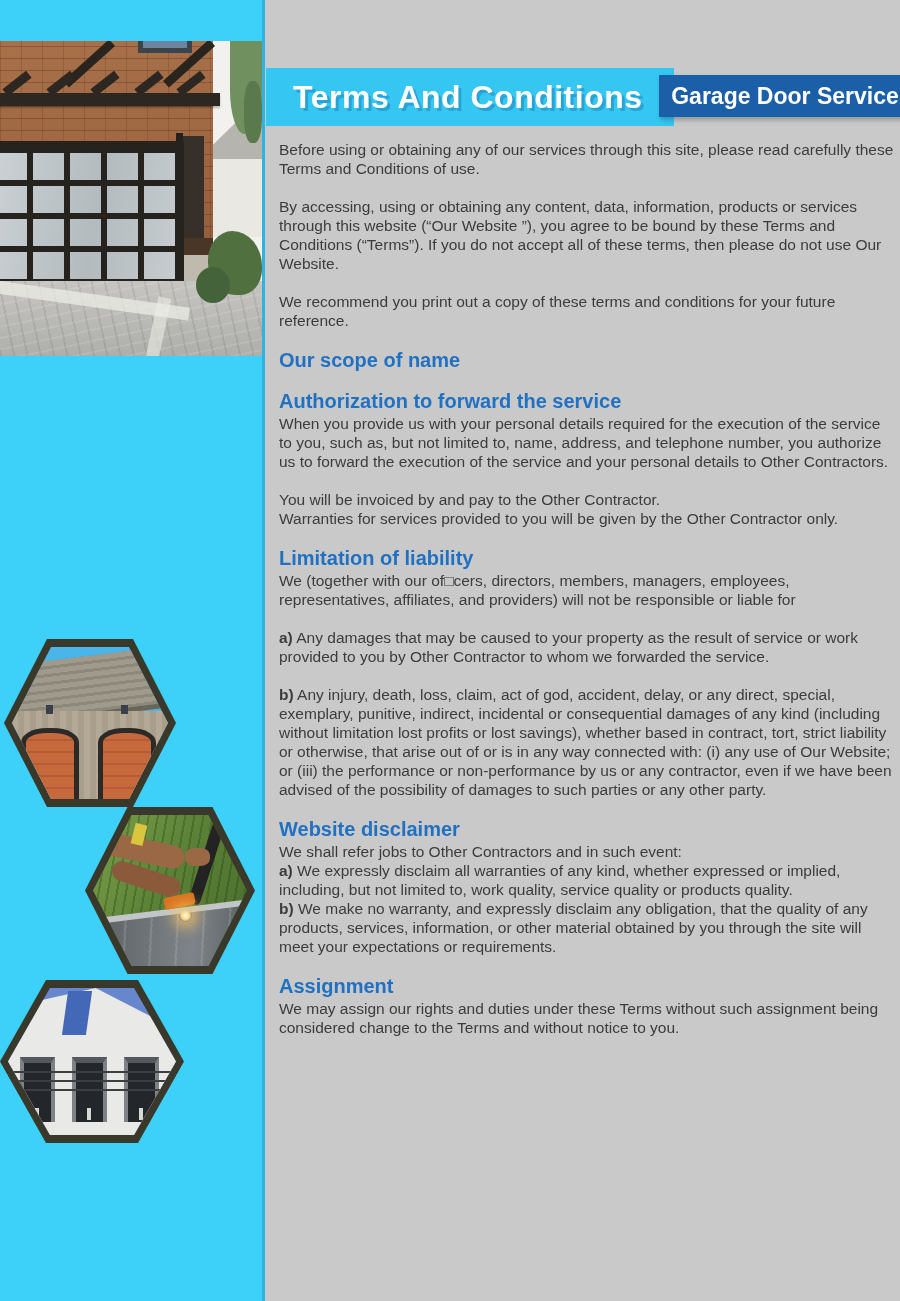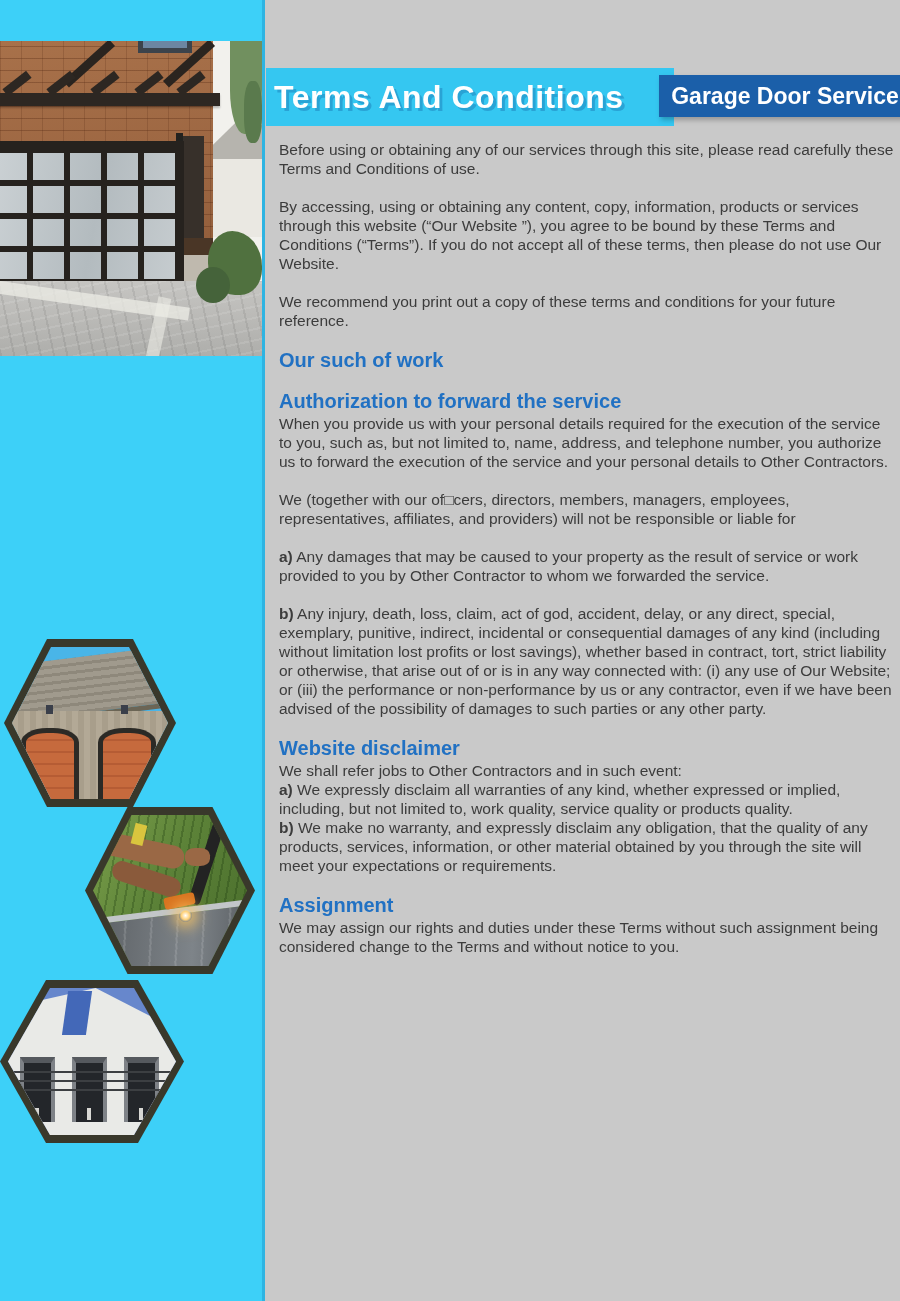--- a/index.html
+++ b/index.html
@@ -98,21 +98,21 @@
   .hex3 .k1{left:7%}.hex3 .k2{left:38%}.hex3 .k3{left:69%}
   .hex3 .hx-rail { left:0; width:100%; height:2px; background:#3C3F42; }
   .hex3 .ra{bottom:30%}.hex3 .rb{bottom:36%}.hex3 .rc{bottom:42%}
   .hex3 .hx-bumper { bottom:10%; width:4px; height:12px; background:#D8D8D4; }
   .hex3 .m1{left:16%}.hex3 .m2{left:47%}.hex3 .m3{left:78%}
 
   
   .content { position:absolute; left:262px; top:0; width:638px; height:1301px; background:#C9C9C9;
     border-left:3px solid #2EB4E2; }
   .banner-light { position:absolute; left:1px; top:68px; width:408px; height:58px; background:#35C7F1;
-    display:flex; align-items:center; padding-left:8px; }
+    display:flex; align-items:center; padding-left:27px; }
   .title { font-size:32px; font-weight:bold; color:#FFFFFF; letter-spacing:.5px; white-space:nowrap;
     text-shadow:3px 3px 0 rgba(27,120,180,.45); }
   .banner-dark { position:absolute; left:394px; top:75px; width:252px; height:42px; background:#1B5FA9;
     display:flex; align-items:center; justify-content:center; box-shadow:2px 3px 5px rgba(0,0,0,.25); }
   .brand { font-size:23px; font-weight:bold; color:#FFFFFF; white-space:nowrap; }
 
   .text-col { position:absolute; left:14px; top:140px; width:616px; color:#3C3C3C;
     font-size:15.5px; line-height:19px; }
   .block { margin-top:19px; }
   .text-col > .block:first-child { margin-top:0; }
@@ -201,33 +201,36 @@
   <div class="banner-light">
     <span class="title">Terms And Conditions</span>
   </div>
   <div class="banner-dark">
     <span class="brand">Garage Door Service</span>
   </div>
 
   <div class="text-col">
 
     <p class="block">Before using or obtaining any of our services through this site, please read carefully these Terms and Conditions of use.</p>
-    <p class="block">By accessing, using or obtaining any content, copy, information, products or services through this website (“Our Website ”), you agree to be bound by these Terms and Conditions (“Terms”). If you do not accept all of these terms, then please do not use Our Website.</p>
+    <p class="block">By accessing, using or obtaining any content, data, information, products or services through this website (“Our Website ”), you agree to be bound by these Terms and Conditions (“Terms”). If you do not accept all of these terms, then please do not use Our Website.</p>
     <p class="block">We recommend you print out a copy of these terms and conditions for your future reference.</p>
 
-    <h2 class="sec-h">Our such of work</h2>
+    <h2 class="sec-h">Our scope of name</h2>
 
     <h2 class="sec-h">Authorization to forward the service</h2>
     <div class="block">
       <div class="line"><b></b><span>When you provide us with your personal details required for the execution of the service to you, such as, but not limited to, name, address, and telephone number, you authorize us to forward the execution of the service and your personal details to Other Contractors.</span></div>
     </div>
 
     <div class="block">
-    </div>
-
+      <div class="line"><b></b><span>You will be invoiced by and pay to the Other Contractor.</span></div>
+      <div class="line"><b></b><span>Warranties for services provided to you will be given by the Other Contractor only.</span></div>
+    </div>
+
+    <h2 class="sec-h">Limitation of liability</h2>
     <div class="block">
       <div class="line"><b></b><span>We (together with our of□cers, directors, members, managers, employees, representatives, affiliates, and providers) will not be responsible or liable for</span></div>
     </div>
     <div class="block">
       <div class="line"><b>a)</b><span> Any damages that may be caused to your property as the result of service or work provided to you by Other Contractor to whom we forwarded the service.</span></div>
     </div>
     <div class="block">
       <div class="line"><b>b)</b><span> Any injury, death, loss, claim, act of god, accident, delay, or any direct, special, exemplary, punitive, indirect, incidental or consequential damages of any kind (including without limitation lost profits or lost savings), whether based in contract, tort, strict liability or otherwise, that arise out of or is in any way connected with: (i) any use of Our Website; or (iii) the performance or non-performance by us or any contractor, even if we have been advised of the possibility of damages to such parties or any other party.</span></div>
     </div>
 

